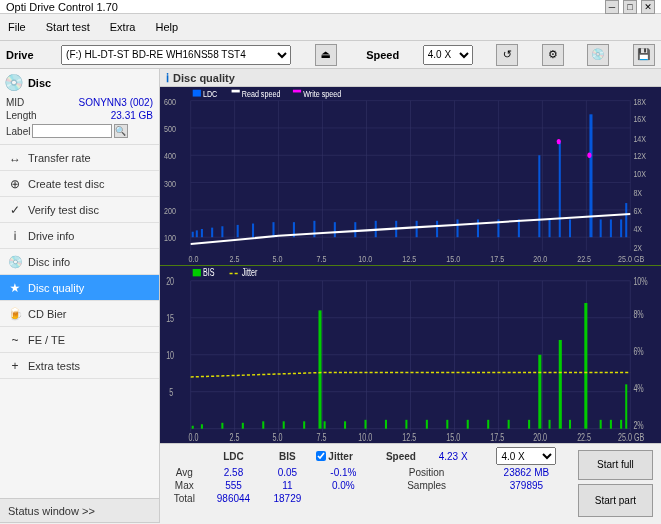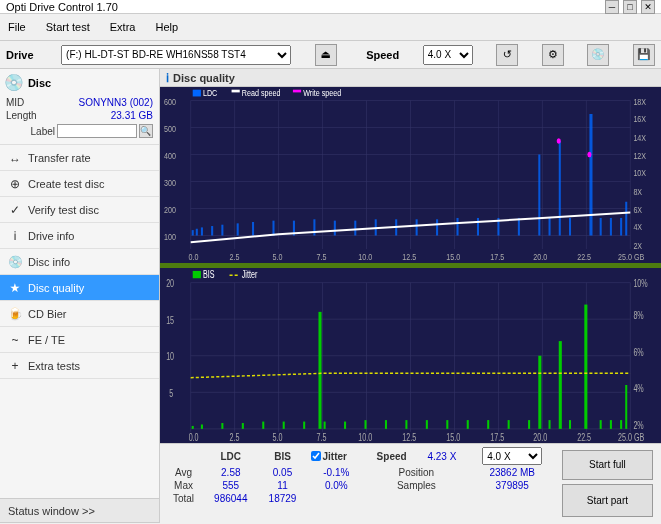--- a/index.html
+++ b/index.html
@@ -28,21 +28,21 @@
     
     #sidebar { width: 160px; background: #f5f5f5; border-right: 1px solid #ccc; display: flex; flex-direction: column; }
 
     
     #disc-section { background: #f5f5f5; padding: 4px; border-bottom: 1px solid #ddd; }
     #disc-header { display: flex; align-items: center; gap: 4px; font-weight: bold; font-size: 11px; margin-bottom: 4px; }
     #disc-header .disc-icon { font-size: 16px; }
     .disc-row { display: flex; justify-content: space-between; padding: 1px 2px; font-size: 10px; }
     .disc-row .key { color: #333; }
     .disc-row .val { color: #0000cc; }
-    .label-row { display: flex; align-items: center; gap: 2px; padding: 2px 2px; justify-content: flex-end; }
+    .label-row { display: flex; align-items: center; gap: 2px; padding: 2px 2px; }
     .label-row input { width: 80px; height: 14px; border: 1px solid #999; font-size: 10px; padding: 0 2px; }
     .label-row .label-key { font-size: 10px; color: #333; }
     .label-btn { width: 14px; height: 14px; background: #e0e0e0; border: 1px solid #999; cursor: pointer; font-size: 9px; display: flex; align-items: center; justify-content: center; }
 
     
     .nav-item { height: 26px; display: flex; align-items: center; padding: 0 8px; cursor: pointer; font-size: 11px; color: #333; border-bottom: 1px solid #e0e0e0; gap: 6px; }
     .nav-item.active { background: #3399ff; color: white; }
     .nav-item .nav-icon { font-size: 12px; width: 14px; text-align: center; }
     .sidebar-bottom { margin-top: auto; border-top: 1px solid #ccc; }
     .status-window-btn { height: 24px; display: flex; align-items: center; padding: 0 8px; cursor: pointer; font-size: 11px; color: #333; background: #e8e8e8; border-bottom: 1px solid #ccc; }
@@ -51,38 +51,38 @@
     #content { flex: 1; background: #fff; display: flex; flex-direction: column; overflow: hidden; }
 
     
     #dq-header { height: 18px; background: #e8e8e8; border-bottom: 1px solid #ccc; display: flex; align-items: center; padding: 0 6px; gap: 4px; font-size: 11px; font-weight: bold; color: #333; }
     #dq-header .dq-icon { color: #0066cc; font-size: 12px; }
 
     
     #charts { flex: 1; display: flex; flex-direction: column; background: #1a1a4a; }
 
     
-    #top-chart { flex: 1; position: relative; border-bottom: 5px solid #4d7c0f; }
+    #top-chart { flex: 1; position: relative; border-bottom: 1px solid #4d7c0f; }
     #bottom-chart { flex: 1; position: relative; }
 
     
     .chart-svg { width: 100%; height: 100%; }
 
     
     #stats-row { height: 80px; background: #f0f0f0; border-top: 1px solid #ccc; display: flex; padding: 2px 4px; gap: 4px; }
     #stats-table { flex: 1; }
     #stats-table table { width: 100%; font-size: 10px; border-collapse: collapse; }
     #stats-table td { padding: 1px 4px; text-align: center; }
     #stats-table .hdr { font-weight: bold; color: #333; font-size: 10px; }
     #stats-table .ldc-val { color: #0000cc; }
     #stats-table .bis-val { color: #0000cc; }
     #stats-table .jitter-val { color: #0000cc; }
     .speed-combo { height: 18px; font-size: 10px; width: 60px; }
     .start-full-btn { background: #e0e0e0; border: 1px solid #999; padding: 2px 8px; cursor: pointer; font-size: 10px; height: 32px; }
-    .start-part-btn { background: #e0e0e0; border: 1px solid #999; padding: 2px 24px; cursor: pointer; font-size: 10px; height: 36px; }
+    .start-part-btn { background: #e0e0e0; border: 1px solid #999; padding: 2px 16px; cursor: pointer; font-size: 10px; height: 36px; }
   </style>
 </head>
 <body>
 
 <div id="titlebar">
   <span>Opti Drive Control 1.70</span>
   <div class="controls">
     <div class="ctrl-btn">─</div>
     <div class="ctrl-btn">□</div>
     <div class="ctrl-btn">✕</div>

